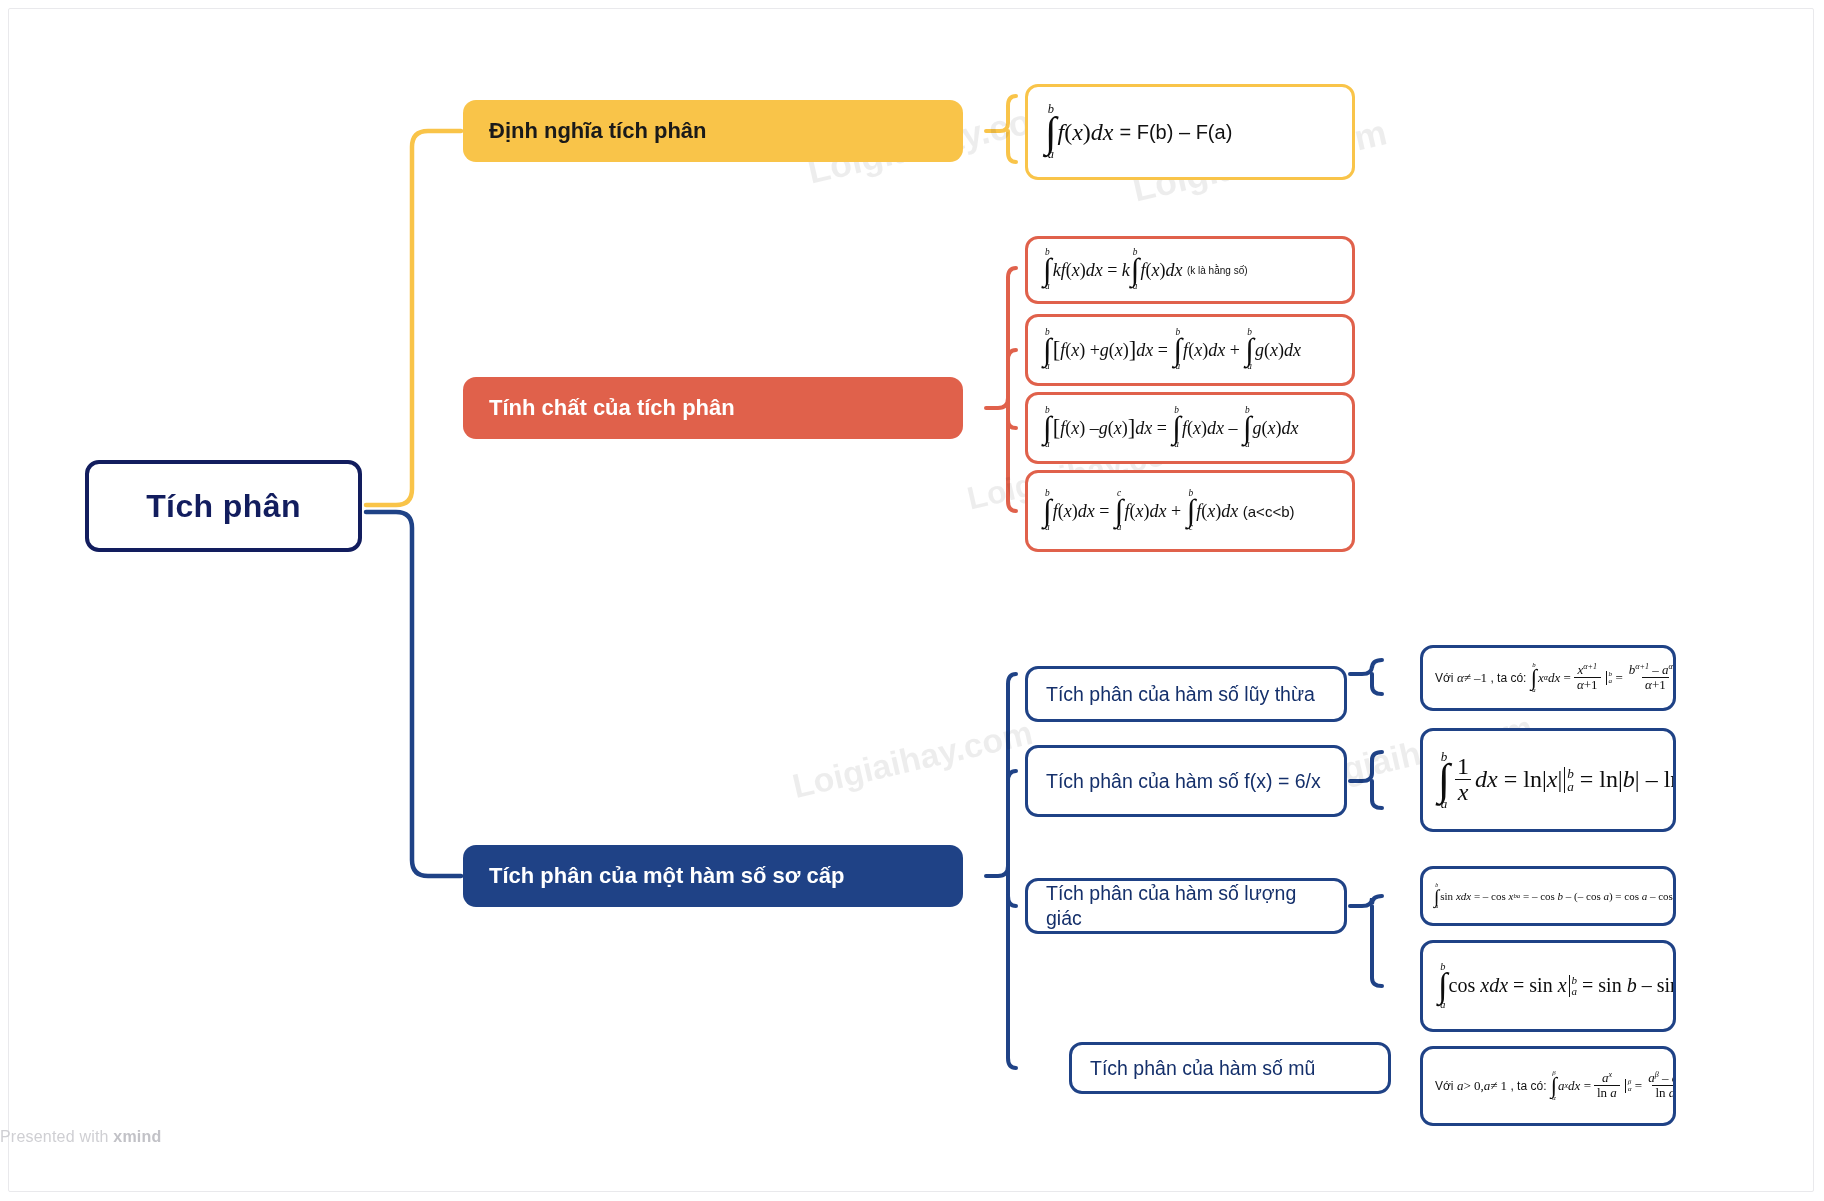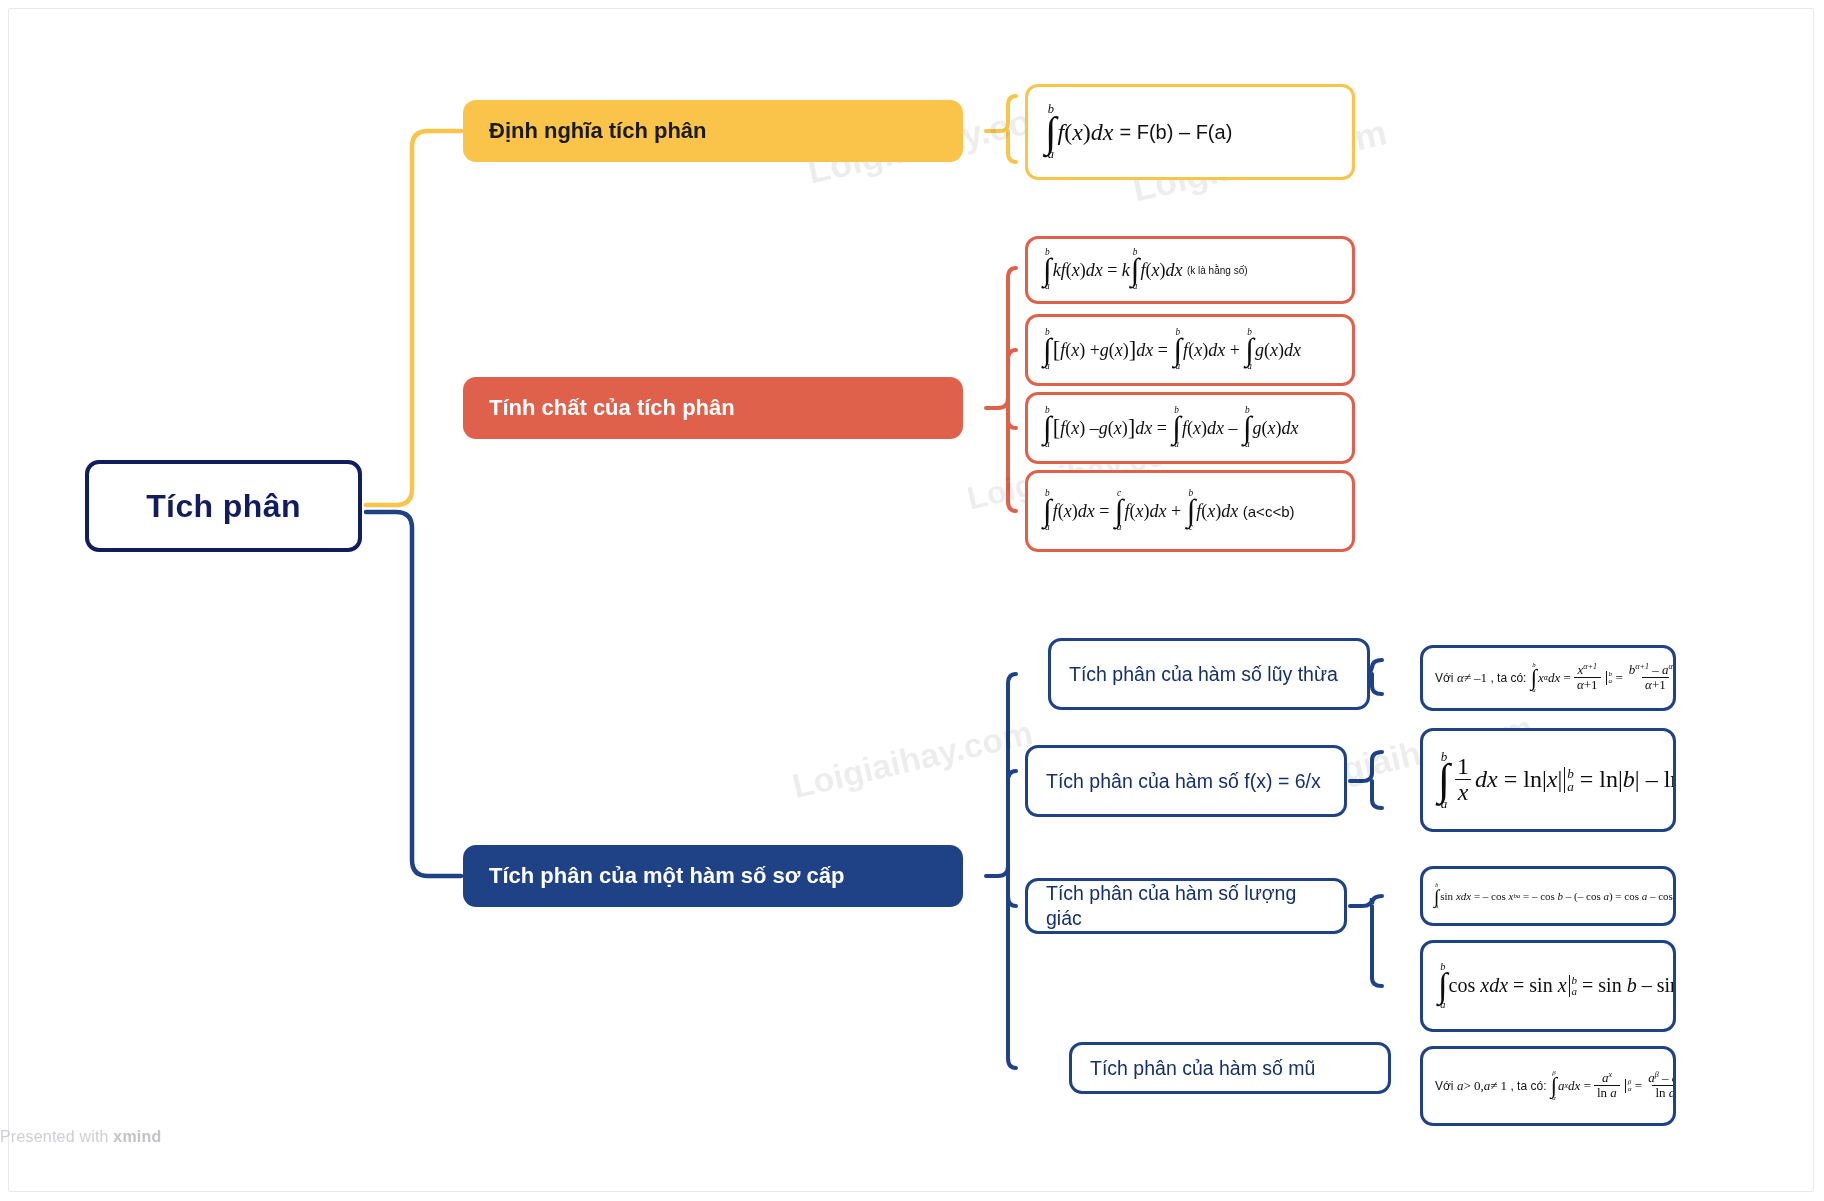--- a/index.html
+++ b/index.html
@@ -66,21 +66,21 @@
     left:1025px;width:322px;
     border:3px solid #1f4286;
     border-radius:13px;
     background:#ffffff;
     padding:10px 18px;
     display:flex;align-items:center;
   }
   .sub span{
     font-size:19.5px;color:#15306b;line-height:1.28;
   }
-  .sub-1{top:638px;height:72px;margin-left:23px;}
+  .sub-1{top:666px;height:56px;}
   .sub-2{top:745px;height:72px;}
   .sub-3{top:878px;height:56px;}
   .sub-4{top:1042px;height:52px;margin-left:44px;}
 
   
   .fcard{
     position:absolute;
     background:#ffffff;
     border-radius:13px;
     box-sizing:border-box;

